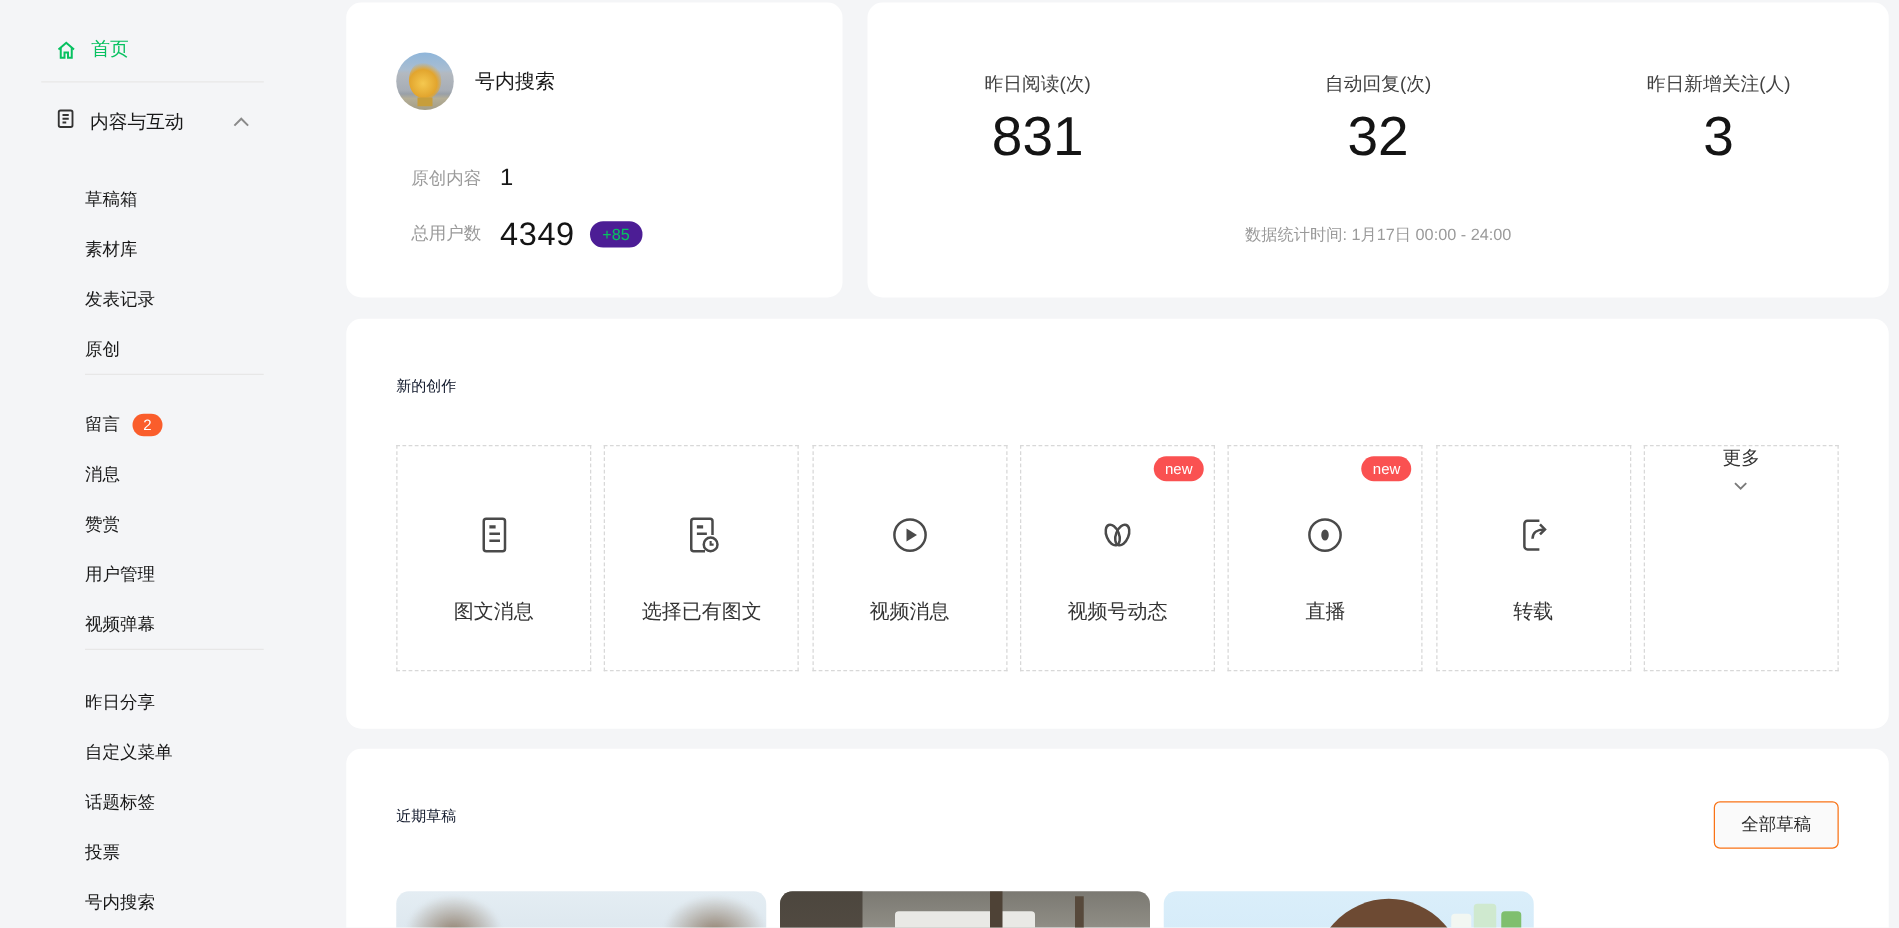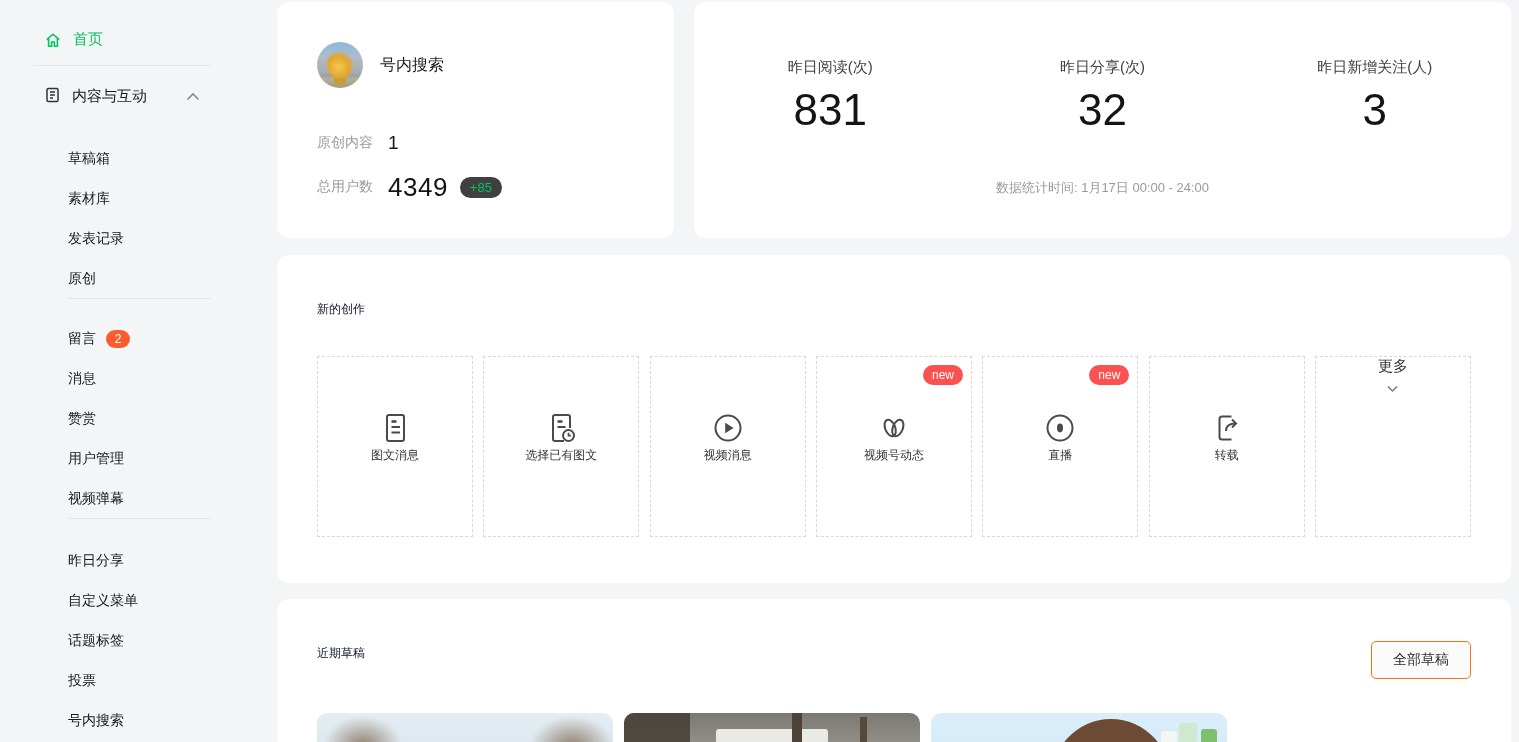--- a/index.html
+++ b/index.html
@@ -37,44 +37,44 @@
   .row1{display:flex;gap:20px;}
   .account-card{width:397px;height:236px;padding:40px;position:relative;}
   .acct-head{display:flex;align-items:center;gap:17px;}
   .avatar{width:46px;height:46px;border-radius:50%;position:relative;overflow:hidden;
     background:linear-gradient(180deg,#8fb6da 0%,#a9bdd1 30%,#b3b9c0 36%,#a7adb5 66%,#99a0a8 72%,#b4ae97 80%,#a39d86 100%);}
   .avatar .phoenix{position:absolute;left:10px;top:7px;width:26px;height:30px;
     background:radial-gradient(circle at 42% 58%,#f5c84f 0%,#e2a52e 48%,rgba(226,165,46,0) 72%);
     border-radius:58% 12% 55% 50%;transform:rotate(-12deg);}
   .avatar .ped{position:absolute;left:17px;bottom:3px;width:12px;height:7px;background:#c79e3b;}
   .acct-name{font-size:16px;color:#181818;}
-  .acct-rows{margin-top:40px;}
+  .acct-rows{margin-top:40px;margin-left:12px;}
   .acct-row{display:flex;align-items:center;height:30px;}
   .acct-row + .acct-row{margin-top:14px;}
   .acct-label{width:71px;color:#9a9a9a;font-size:14px;}
   .acct-val1{font-size:19px;color:#181818;}
   .acct-val2{font-size:26px;color:#141414;font-weight:500;letter-spacing:.5px;text-align:center;}
-  .delta-badge{margin-left:12px;background:#404040;color:#07c160;font-size:13px;
+  .delta-badge{margin-left:12px;background:#4c1d95;color:#07c160;font-size:13px;
     padding:3px 10px;border-radius:12px;}
 
   .stats-card{flex:1;height:236px;position:relative;display:flex;padding-top:56px;}
   .stat-col{flex:1;text-align:center;}
   .stat-label{font-size:15px;color:#404040;}
   .stat-value{margin-top:10px;font-size:44px;color:#141414;line-height:1.05;}
   .stats-footer{position:absolute;left:0;right:0;top:177px;text-align:center;
     color:#9a9a9a;font-size:13px;}
 
   .creation-card{margin-top:17px;height:328px;padding:40px;}
   .card-title{font-size:12px;font-weight:400;color:#0f172a;line-height:28px;}
   .tiles{display:flex;justify-content:space-between;margin-top:33px;}
   .tile{position:relative;width:156px;height:181px;border:1px dashed #d8d8d8;
     box-sizing:border-box;display:flex;flex-direction:column;align-items:center;
     cursor:pointer;background:#fff;}
   .tile-icon{margin-top:52px;height:38px;display:flex;align-items:center;color:#4a4a4a;}
-  .tile-label{margin-top:0;font-size:12px;color:#333;}
+  .tile-label{margin-top:32px;font-size:16px;color:#333;}
   .tile-more{flex-direction:column;justify-content:flex-start;align-items:center;gap:7px;}
   .tile-more .tile-label{margin-top:0;font-size:15px;}
   .tile-more .chev-down{color:#7a7a7a;display:flex;margin-top:2px;}
   .badge-new{position:absolute;top:8px;right:8px;background:#fa5151;color:#fff;
     font-size:12px;padding:3px 9px;border-radius:11px;line-height:1.2;}
 
   .drafts-card{margin-top:16px;height:300px;padding:40px;position:relative;}
   .all-drafts-btn{position:absolute;top:42px;right:40px;background:#fafafa;
     border:1px solid #f97316;border-radius:5px;color:#2b2b2b;font-size:14px;
     padding:9px 21px;cursor:pointer;font-family:inherit;}
@@ -219,21 +219,21 @@
           </div>
         </div>
       </section>
 
       <section class="card stats-card">
         <div class="stat-col">
           <div class="stat-label">昨日阅读(次)</div>
           <div class="stat-value">831</div>
         </div>
         <div class="stat-col">
-          <div class="stat-label">昨日分享(次)</div>
+          <div class="stat-label">自动回复(次)</div>
           <div class="stat-value">32</div>
         </div>
         <div class="stat-col">
           <div class="stat-label">昨日新增关注(人)</div>
           <div class="stat-value">3</div>
         </div>
         <div class="stats-footer">数据统计时间: 1月17日 00:00 - 24:00</div>
       </section>
     </div>
 

